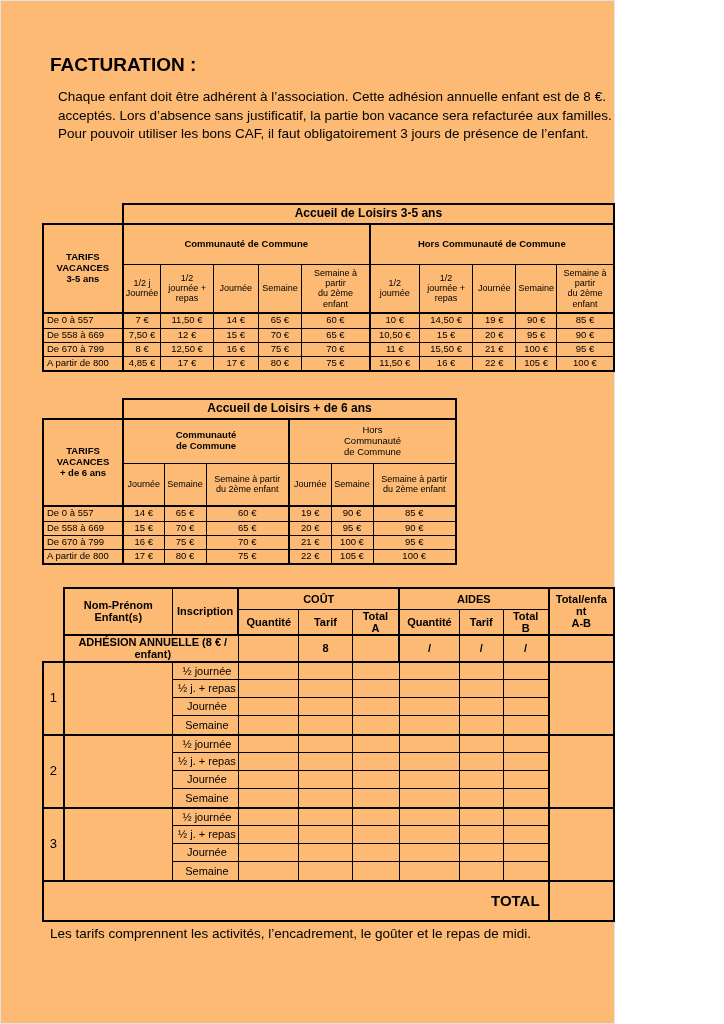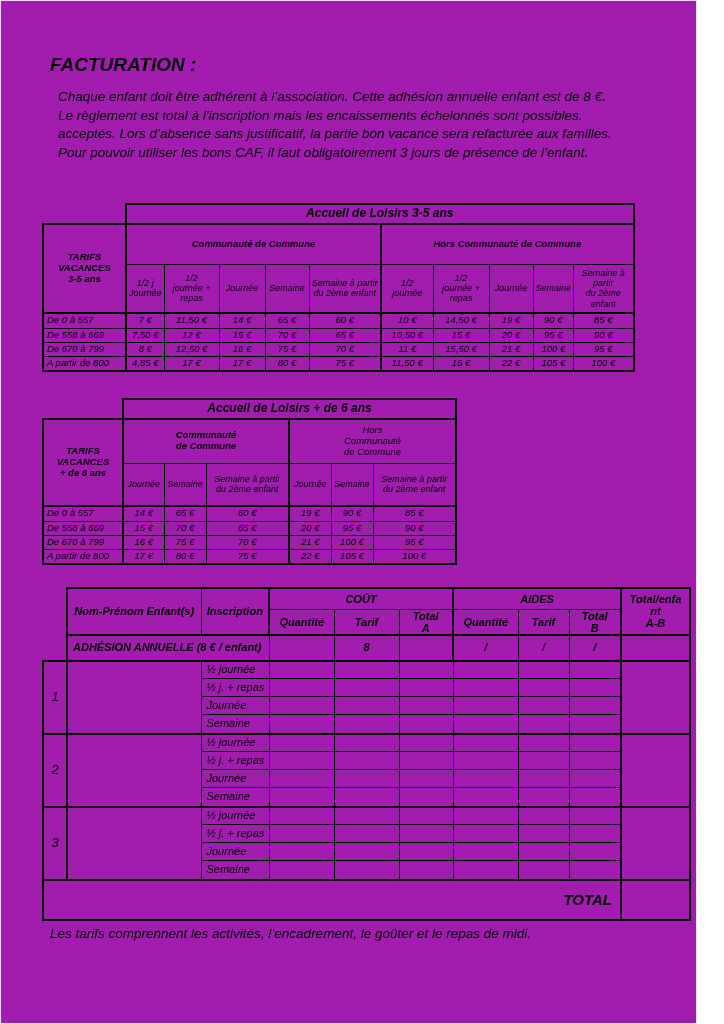--- a/index.html
+++ b/index.html
@@ -1,30 +1,30 @@
 <!DOCTYPE html>
 <html><head>
 <meta charset="utf-8">
 <style>
   html,body{margin:0;padding:0;background:#fff;}
   .page{
-    position:relative;width:697px;height:1024px;background:#a21caf;
+    position:relative;width:615px;height:1024px;background:#fdba74;
     font-family:"Liberation Sans","DejaVu Sans",sans-serif;color:#000;
-    box-shadow:inset 0 0 0 1px #e3e3e3;overflow:hidden;font-style:italic;
+    box-shadow:inset 0 0 0 1px #e3e3e3;overflow:hidden;
   }
   .doc-title{position:absolute;left:50px;top:54px;font-size:19px;font-weight:bold;}
   .intro{position:absolute;left:58px;top:88px;font-size:13.5px;line-height:18.5px;width:650px;}
   .footer-note{position:absolute;left:50px;top:926px;font-size:13.5px;}
 
   table{border-collapse:collapse;table-layout:fixed;}
   td{border:1px solid #000;padding:0 2px;text-align:center;vertical-align:middle;overflow:hidden;line-height:1.15;}
   .spacer{border:none;background:transparent;}
   .preline{white-space:pre-line;}
   .bold{font-weight:bold;}
-  .left{text-align:left;padding-left:5px;}
+  .left{text-align:center;padding-left:5px;}
   .right{text-align:right;padding-right:8px;}
   .b2l{border-left:2px solid #000;}
   .b2r{border-right:2px solid #000;}
   .b2t{border-top:2px solid #000;}
   .b2b{border-bottom:2px solid #000;}
 
   
   .tarif-table{position:absolute;font-size:9px;}
   .tarif-table .tbl-title{border:2px solid #000;font-weight:bold;font-size:12px;}
   .tarif-table .rowhead{font-weight:bold;font-size:9.5px;}
@@ -44,21 +44,20 @@
 </style>
 </head>
 <body>
 
 <div class="page">
 
   <div class="doc-title">FACTURATION :</div>
 
   <div class="intro">
     <div>Chaque enfant doit être adhérent à l’association. Cette adhésion annuelle enfant est de 8 €.</div>
-    <div>Le règlement est total à l’inscription mais les encaissements échelonnés sont possibles.</div>
     <div>acceptés. Lors d’absence sans justificatif, la partie bon vacance sera refacturée aux familles.</div>
     <div>Pour pouvoir utiliser les bons CAF, il faut obligatoirement 3 jours de présence de l’enfant.</div>
   </div>
 
   <table class="tarif-table t1">
     <colgroup>
       <col style="width:83px">
         <col style="width:38px">
         <col style="width:55px">
         <col style="width:46px">

